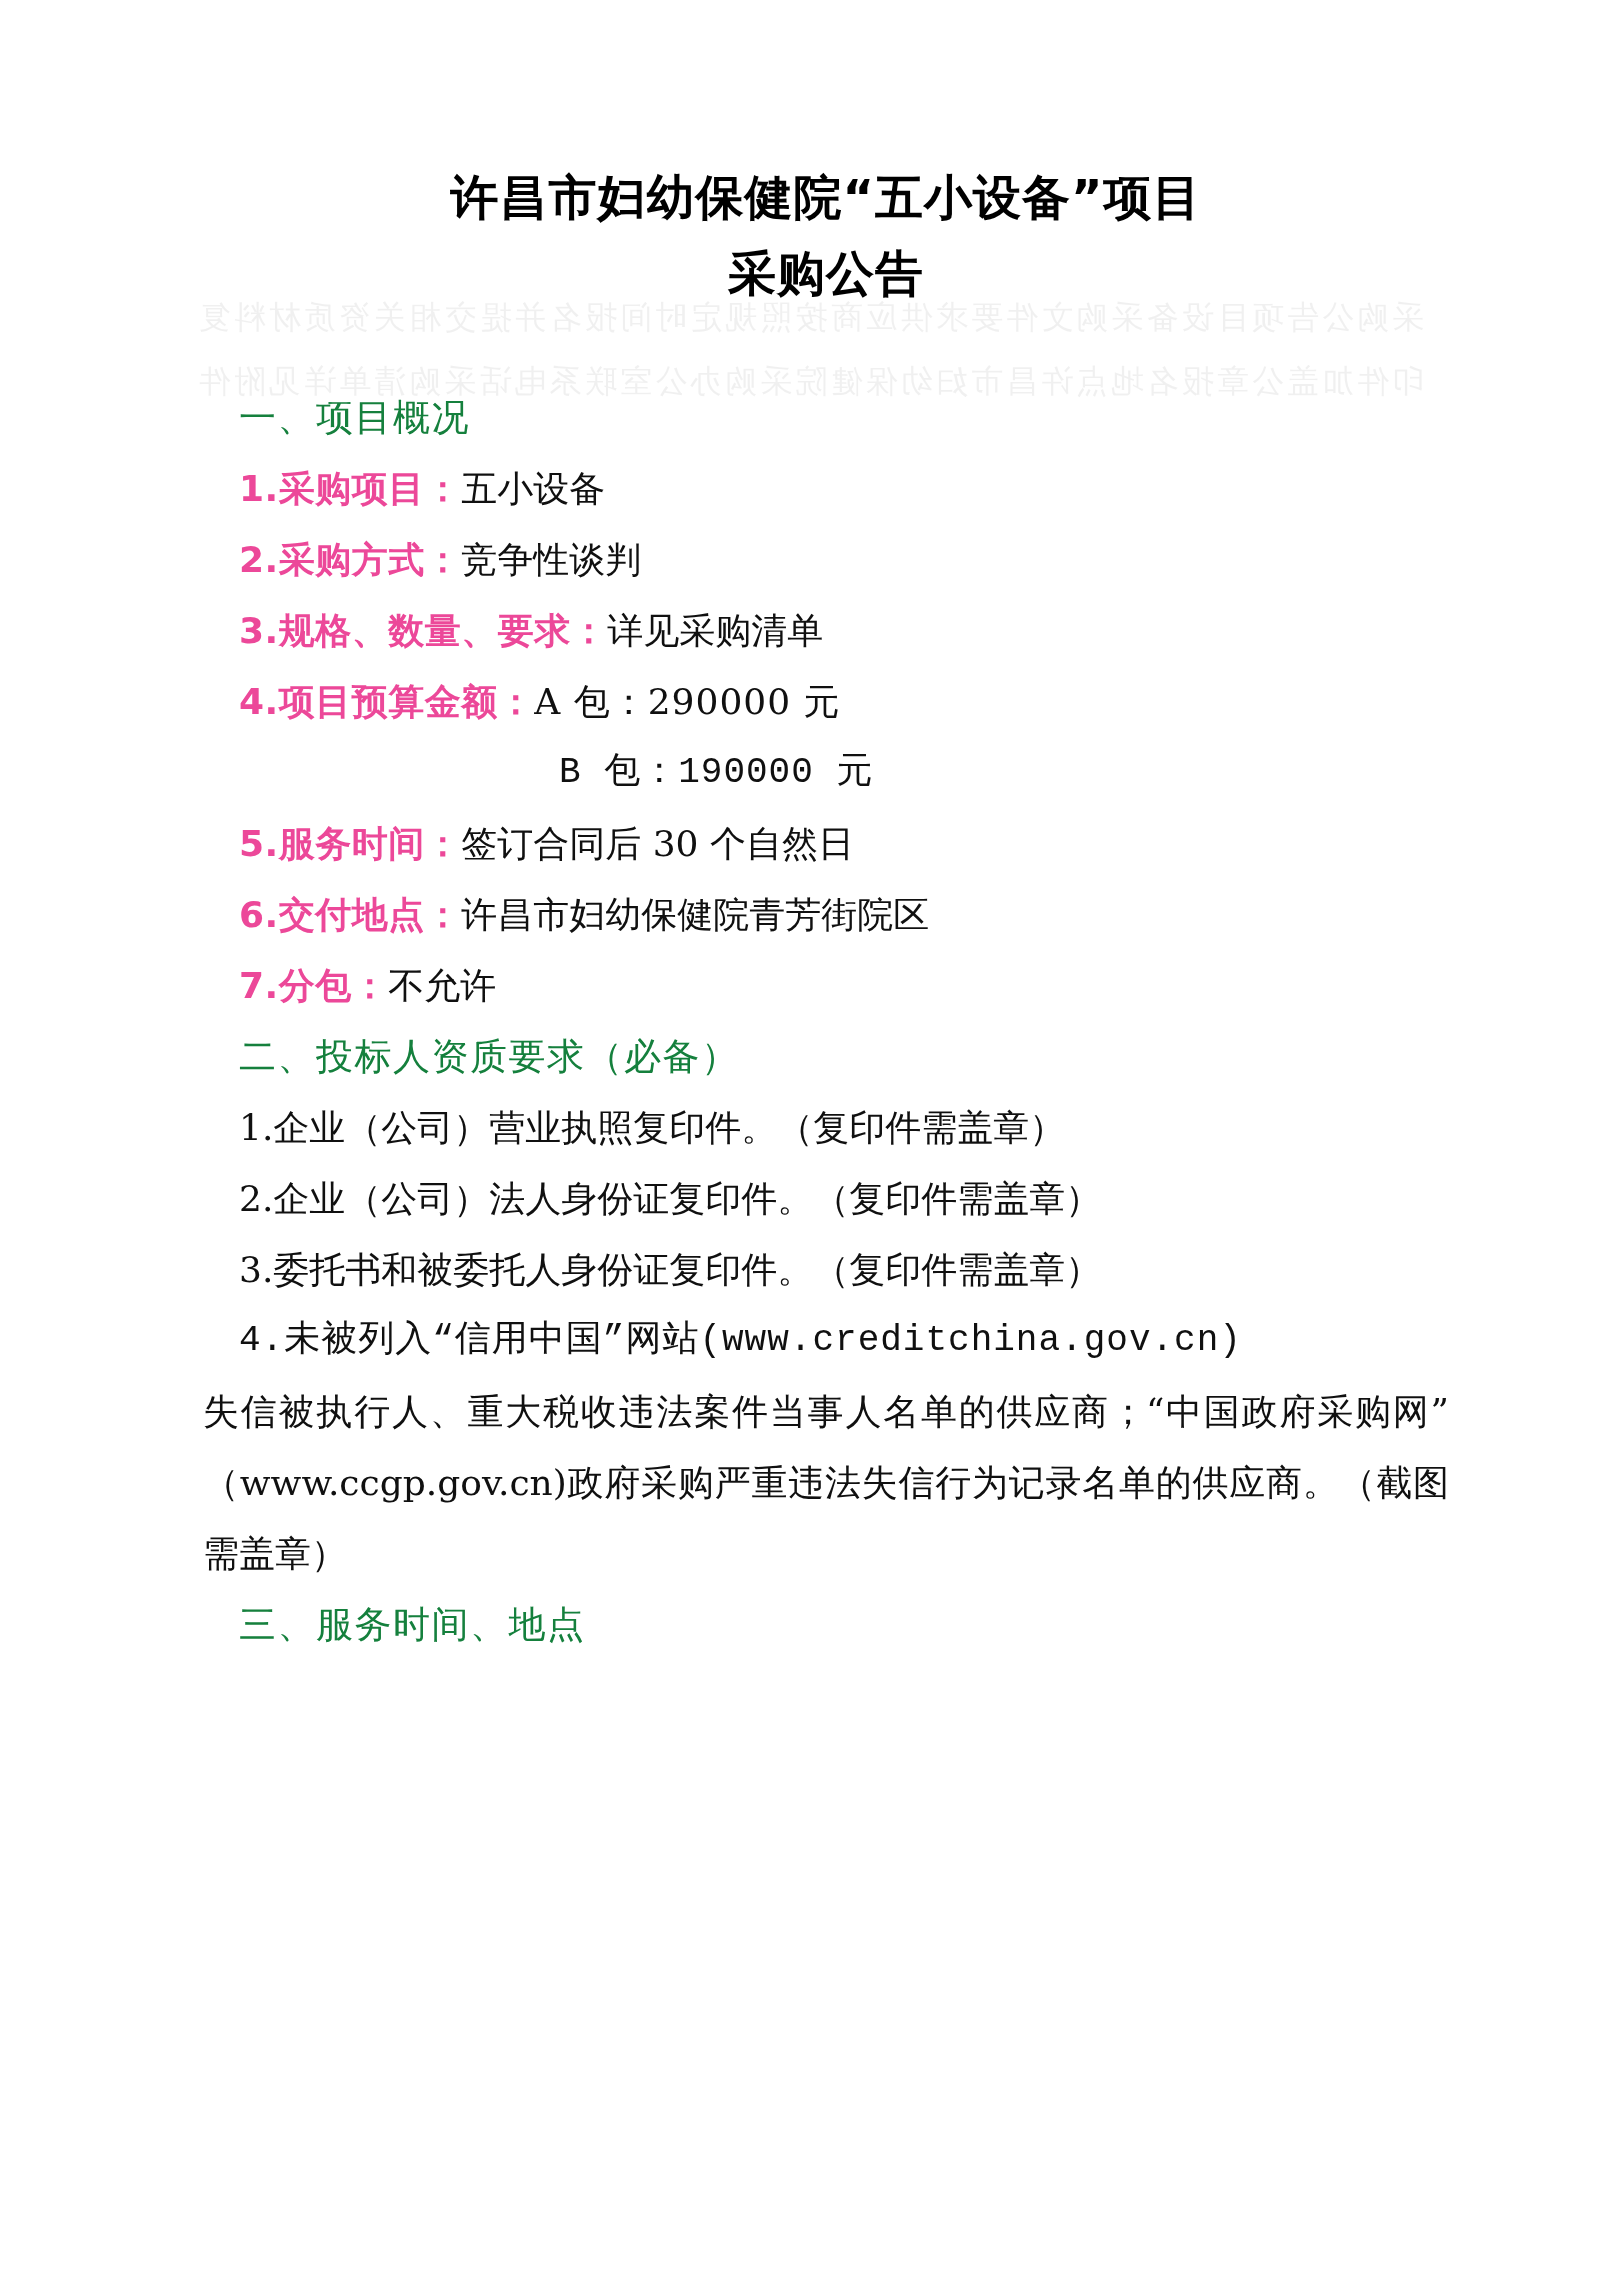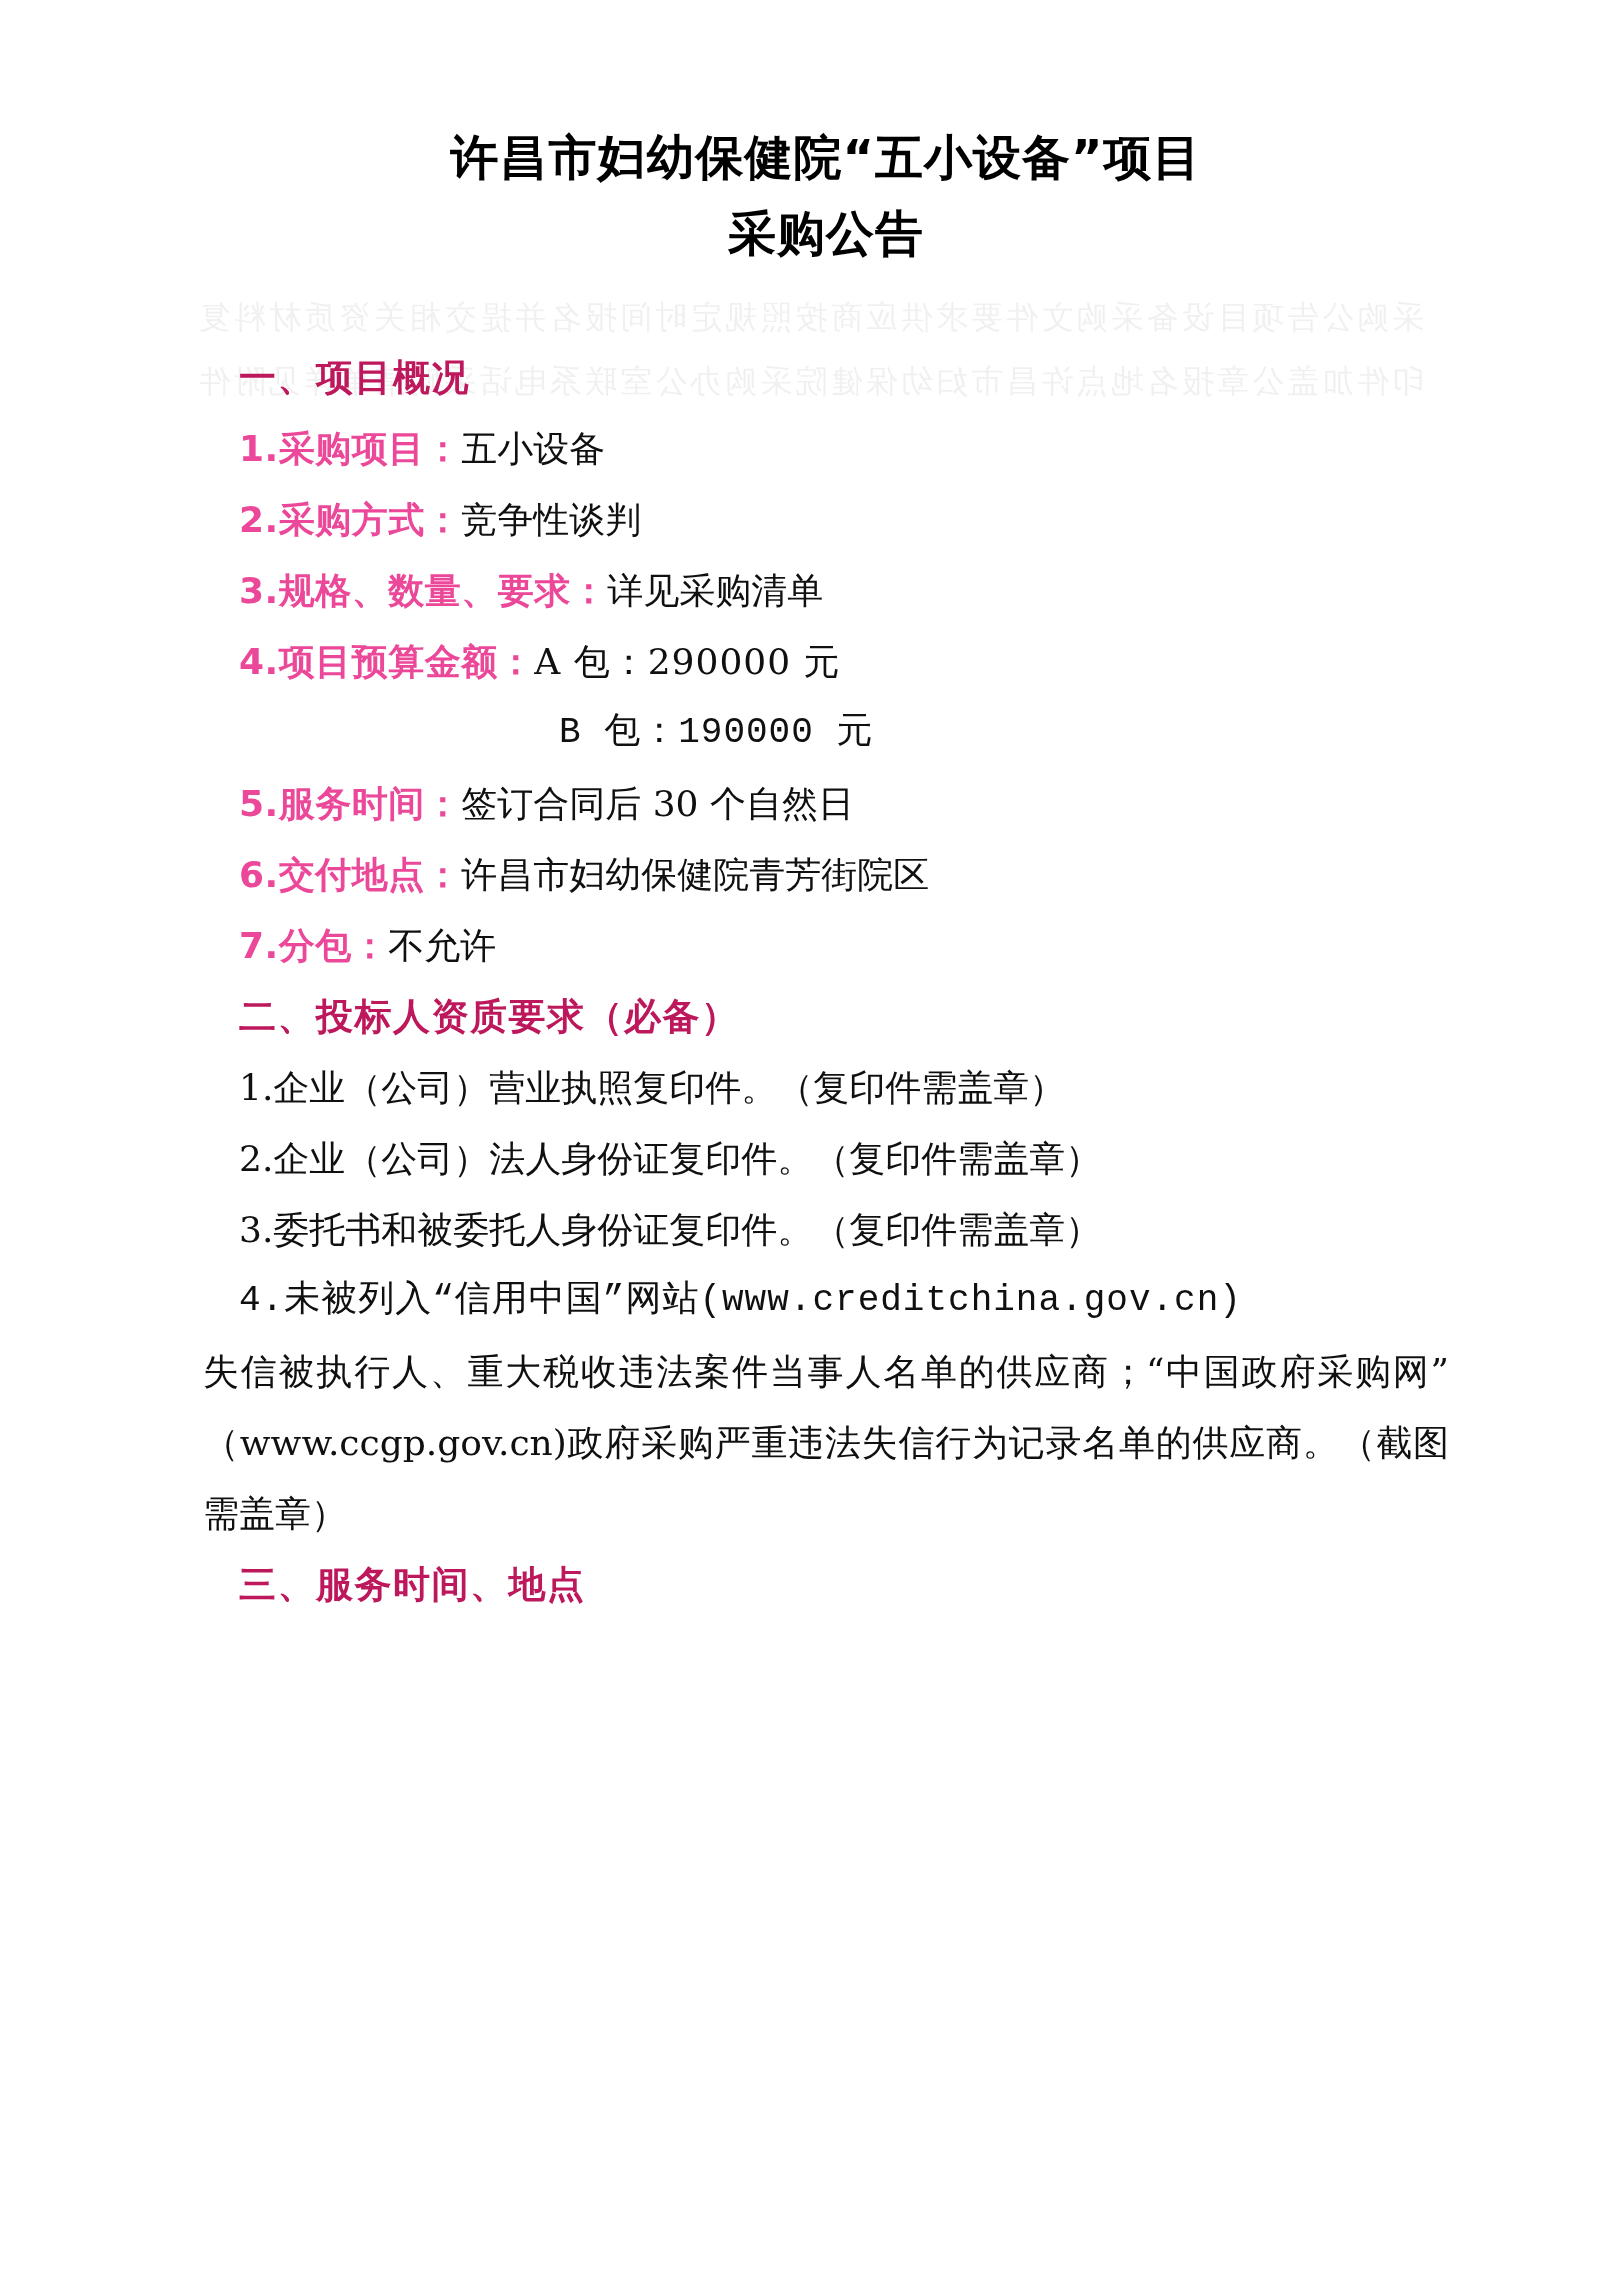--- a/index.html
+++ b/index.html
@@ -31,45 +31,46 @@
     font-family: "DejaVu Sans", "Liberation Sans", sans-serif;
     pointer-events: none;
     user-select: none;
     white-space: pre-wrap;
   }
   .page {
     position: absolute;
     inset: 0;
     padding: 119px 168px 0 203px;
     box-sizing: border-box;
+    margin-top: 40px;
   }
   .title {
     text-align: center;
     font-family: "DejaVu Sans", "Liberation Sans", sans-serif;
     font-weight: bold;
     font-size: 48px;
     line-height: 76px;
     letter-spacing: 1px;
     color: #000;
   }
   .title .line2 { display: block; }
 
   .body {
     margin-top: 71px;
     font-size: 36px;
     line-height: 71px;
     color: #101010;
   }
   .section-head {
     font-family: "DejaVu Sans", "Liberation Sans", sans-serif;
-    font-weight: bold;
+    font-weight: normal;
     font-size: 37px;
     margin-left: 36px;
     letter-spacing: 1.5px;
-    color: #be185d;
+    color: #15803d;
   }
   .item {
     margin-left: 36px;
     white-space: nowrap;
   }
   .item .lbl {
     font-family: "DejaVu Sans", "Liberation Sans", sans-serif;
     font-weight: bold;
     letter-spacing: 0.5px;
     color: #ec4899;

